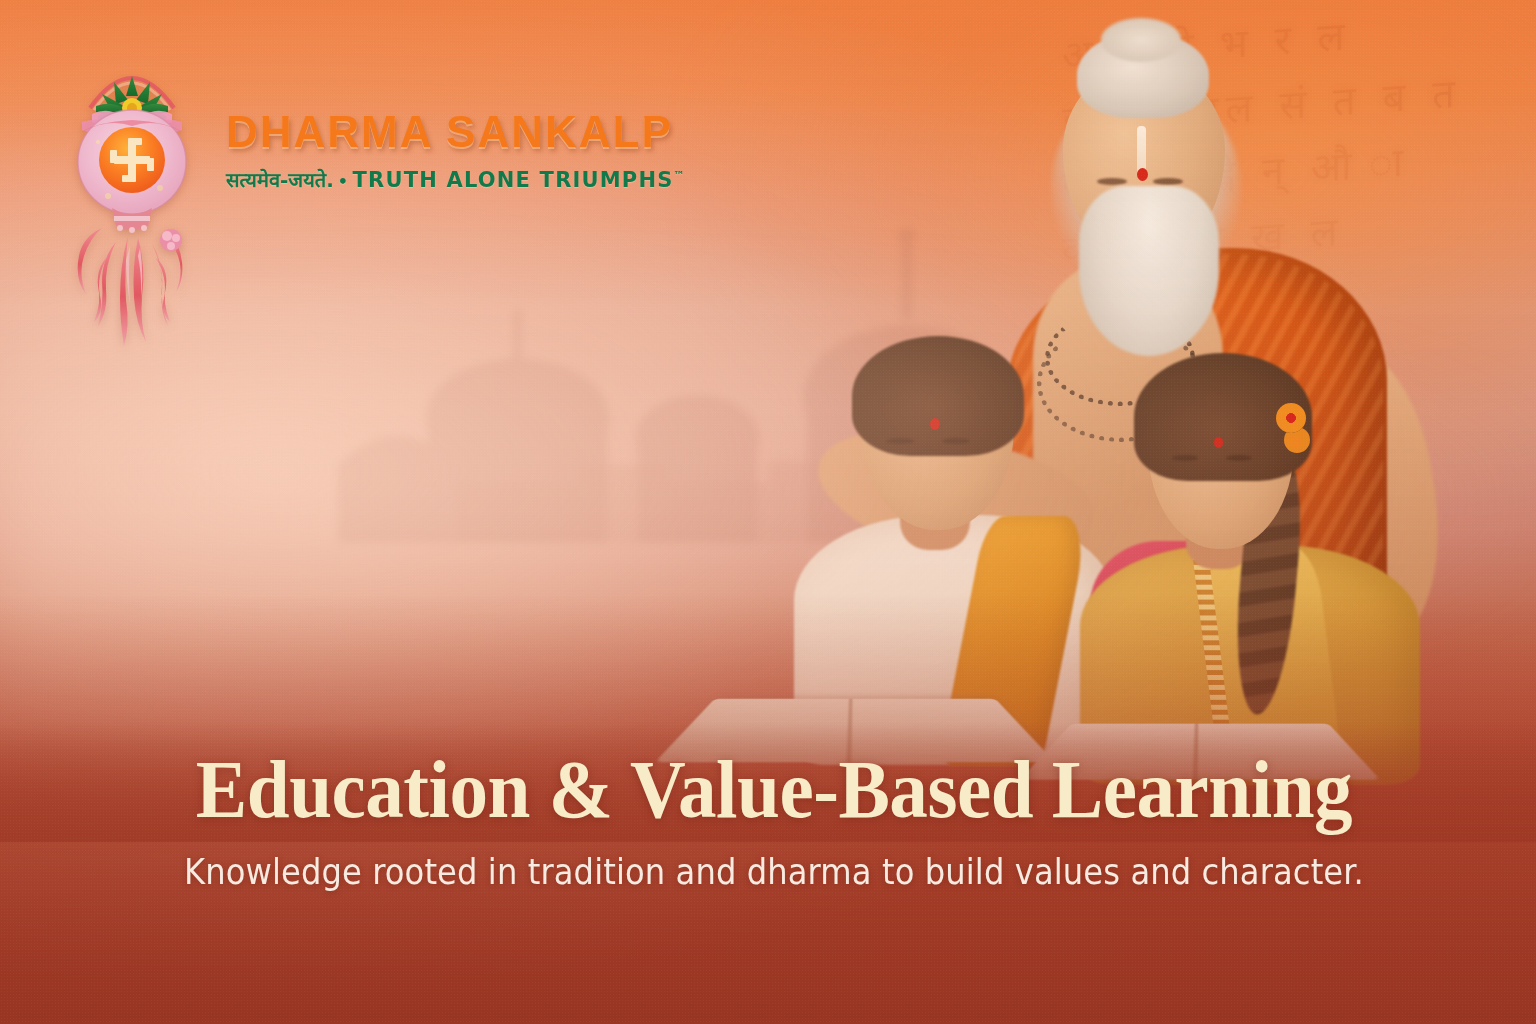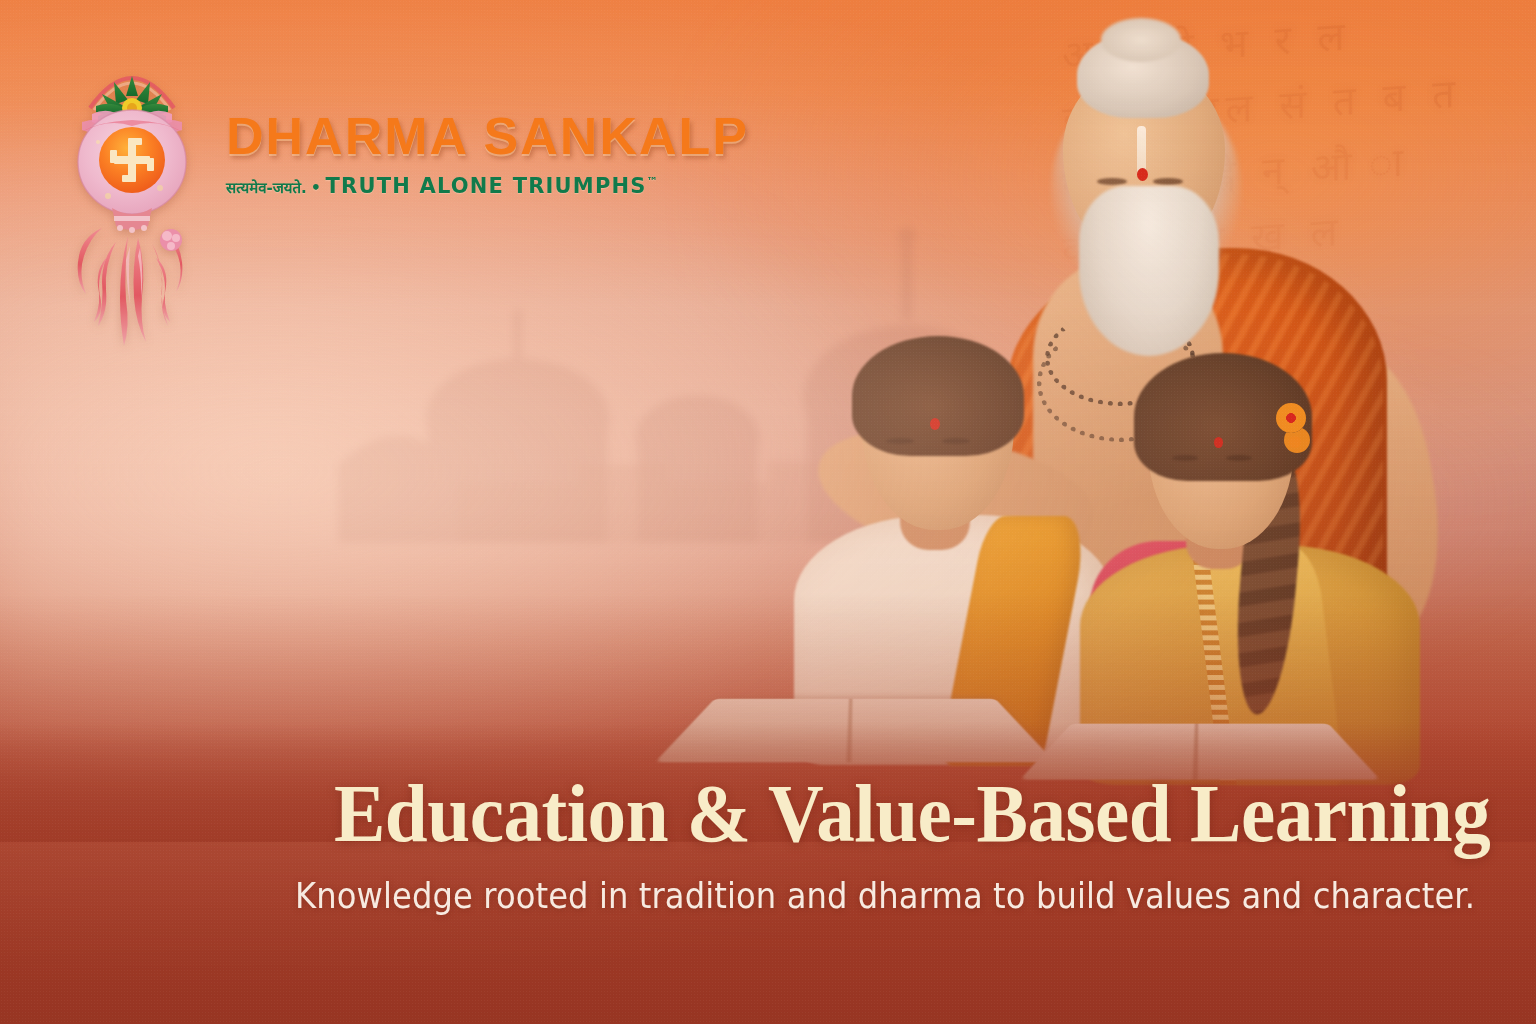--- a/index.html
+++ b/index.html
@@ -269,36 +269,36 @@
 
   
   .brand{ position:absolute; left:68px; top:50px; display:flex; align-items:flex-start; }
 
   .emblem{ position:relative; width:128px; height:300px; flex:0 0 auto; }
   .emblem svg{ width:100%; height:100%; display:block; filter:drop-shadow(0 3px 5px rgba(130,50,20,.25)); }
 
   .wordblock{ margin-left:30px; padding-top:60px; }
   .wordmark{
     font-family:"Liberation Sans", sans-serif;
-    font-size:52px; font-weight:700; letter-spacing:2px; line-height:1;
+    font-size:44px; font-weight:700; letter-spacing:2px; line-height:1;
     color:#F5791A;
     text-shadow:0 2px 0 rgba(255,200,150,.55), 2px 4px 5px rgba(140,55,15,.38);
   }
   .tagline{
     margin-top:12px; font-family:"DejaVu Sans", sans-serif;
     font-size:21px; font-weight:700; letter-spacing:.5px; color:#117A4B;
     white-space:nowrap; text-shadow:0 1px 1px rgba(255,230,210,.35);
   }
-  .tagline .deva{ font-size:15px; letter-spacing:0px; }
+  .tagline .deva{ font-size:20px; letter-spacing:0px; }
   .tagline .dot{ font-size:16px; vertical-align:middle; margin:0 4px; }
   .tagline .latin{ font-size:21px; letter-spacing:1.2px;text-align:right; }
   .tagline .tm{ font-size:11px; vertical-align:super; letter-spacing:0; }
 
   
-  .headline-wrap{ position:absolute; left:12px; right:0; top:748px; text-align:right;margin-top:24px; }
+  .headline-wrap{ position:absolute; left:12px; right:0; top:748px; text-align:center; }
   .headline{
     font-family:"Liberation Serif", serif;
     font-size:82px; font-weight:700; line-height:1.02; color:#F8ECC8;
     letter-spacing:-.5px; transform:scaleX(.94); transform-origin:center;
     text-shadow:0 2px 10px rgba(110,32,16,.42);
   }
   .subhead{
     margin-top:20px; font-family:"DejaVu Sans", sans-serif;
     font-size:35px; font-weight:400; color:#F7EAE0; letter-spacing:.1px;
     transform:scaleX(.92); transform-origin:center;

